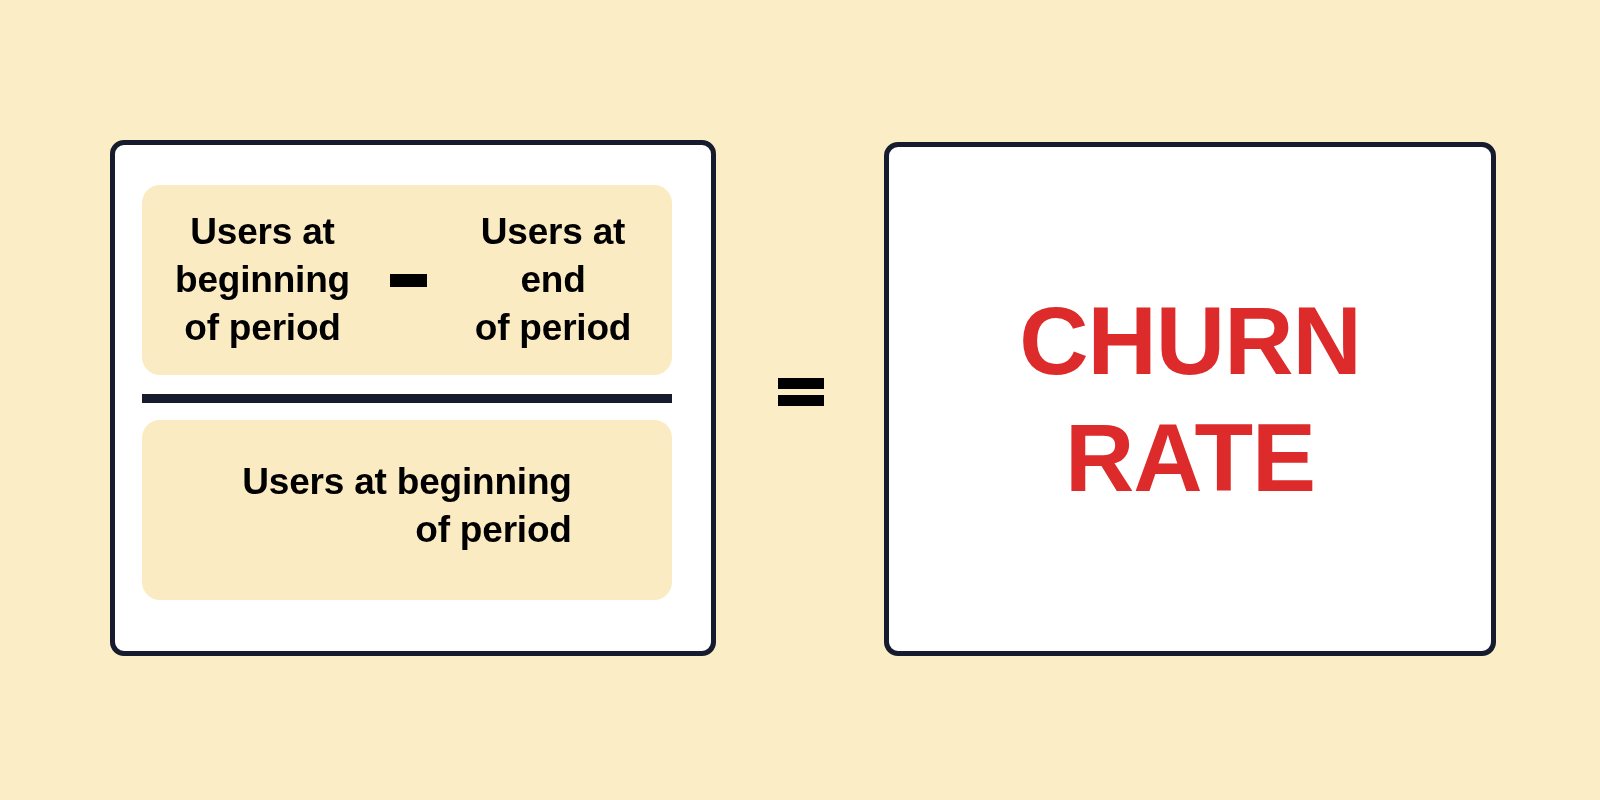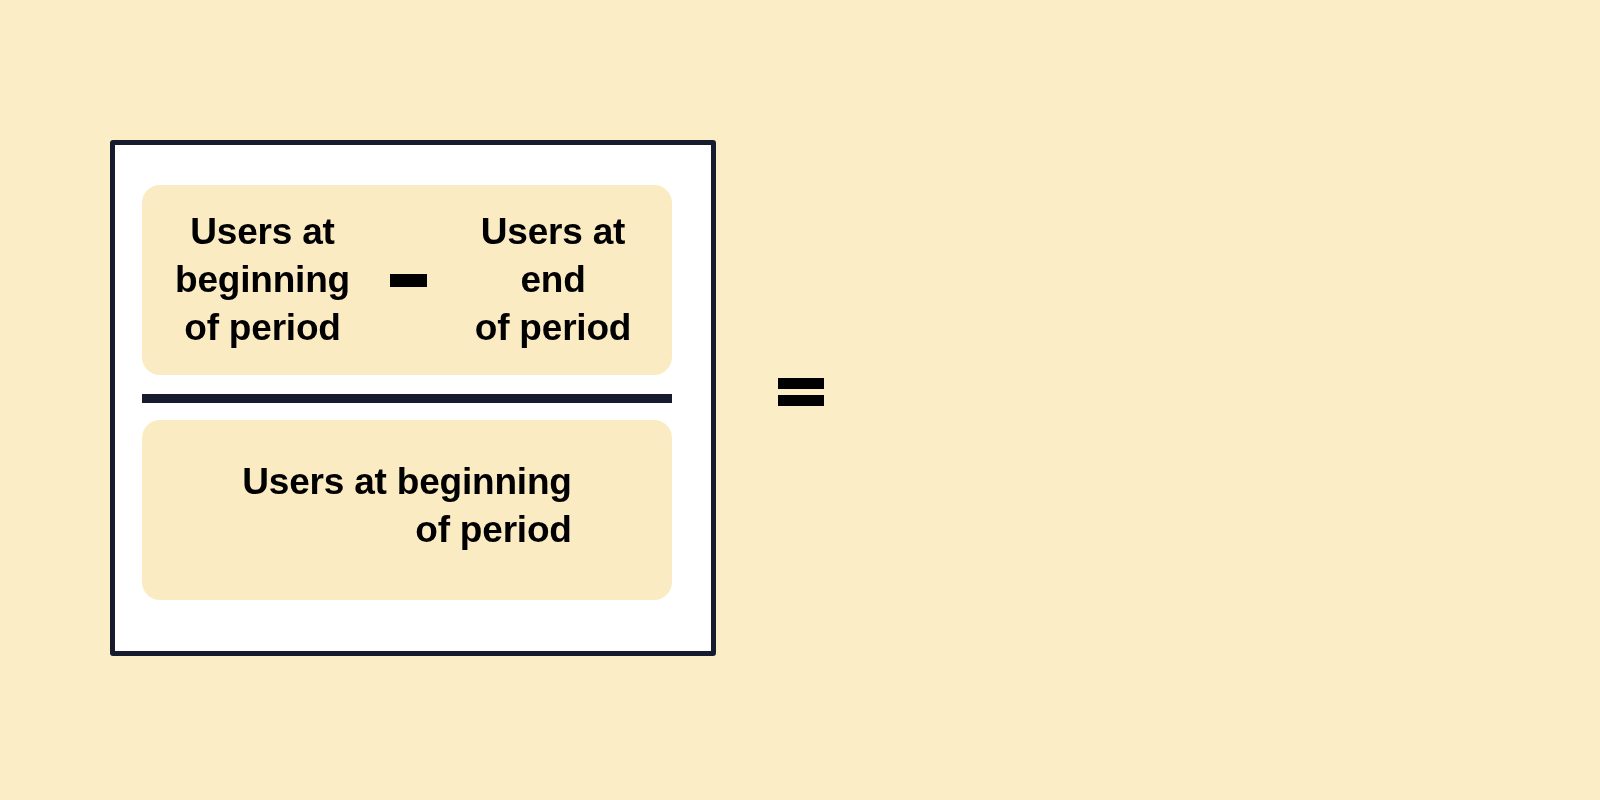--- a/index.html
+++ b/index.html
@@ -18,21 +18,21 @@
     position: relative;
     width: 1600px;
     height: 800px;
   }
 
   
   .card {
     position: absolute;
     background: #ffffff;
     border: 5px solid #161b2e;
-    border-radius: 3px;
+    border-radius: 14px;
     box-sizing: border-box;
   }
 
   #formula-card {
     left: 110px;
     top: 140px;
     width: 606px;
     height: 516px;
   }
 
@@ -173,14 +173,17 @@
       <div id="denominator-text">Users at beginning<br>of period</div>
     </div>
 
   </div>
 
   <div id="equals-sign">
     <div class="eq-bar top"></div>
     <div class="eq-bar bottom"></div>
   </div>
 
+  <div class="card" id="result-card">
+    <div id="result-text">CHURN<br>RATE</div>
+  </div>
 
 </div>
 
 </body></html>

